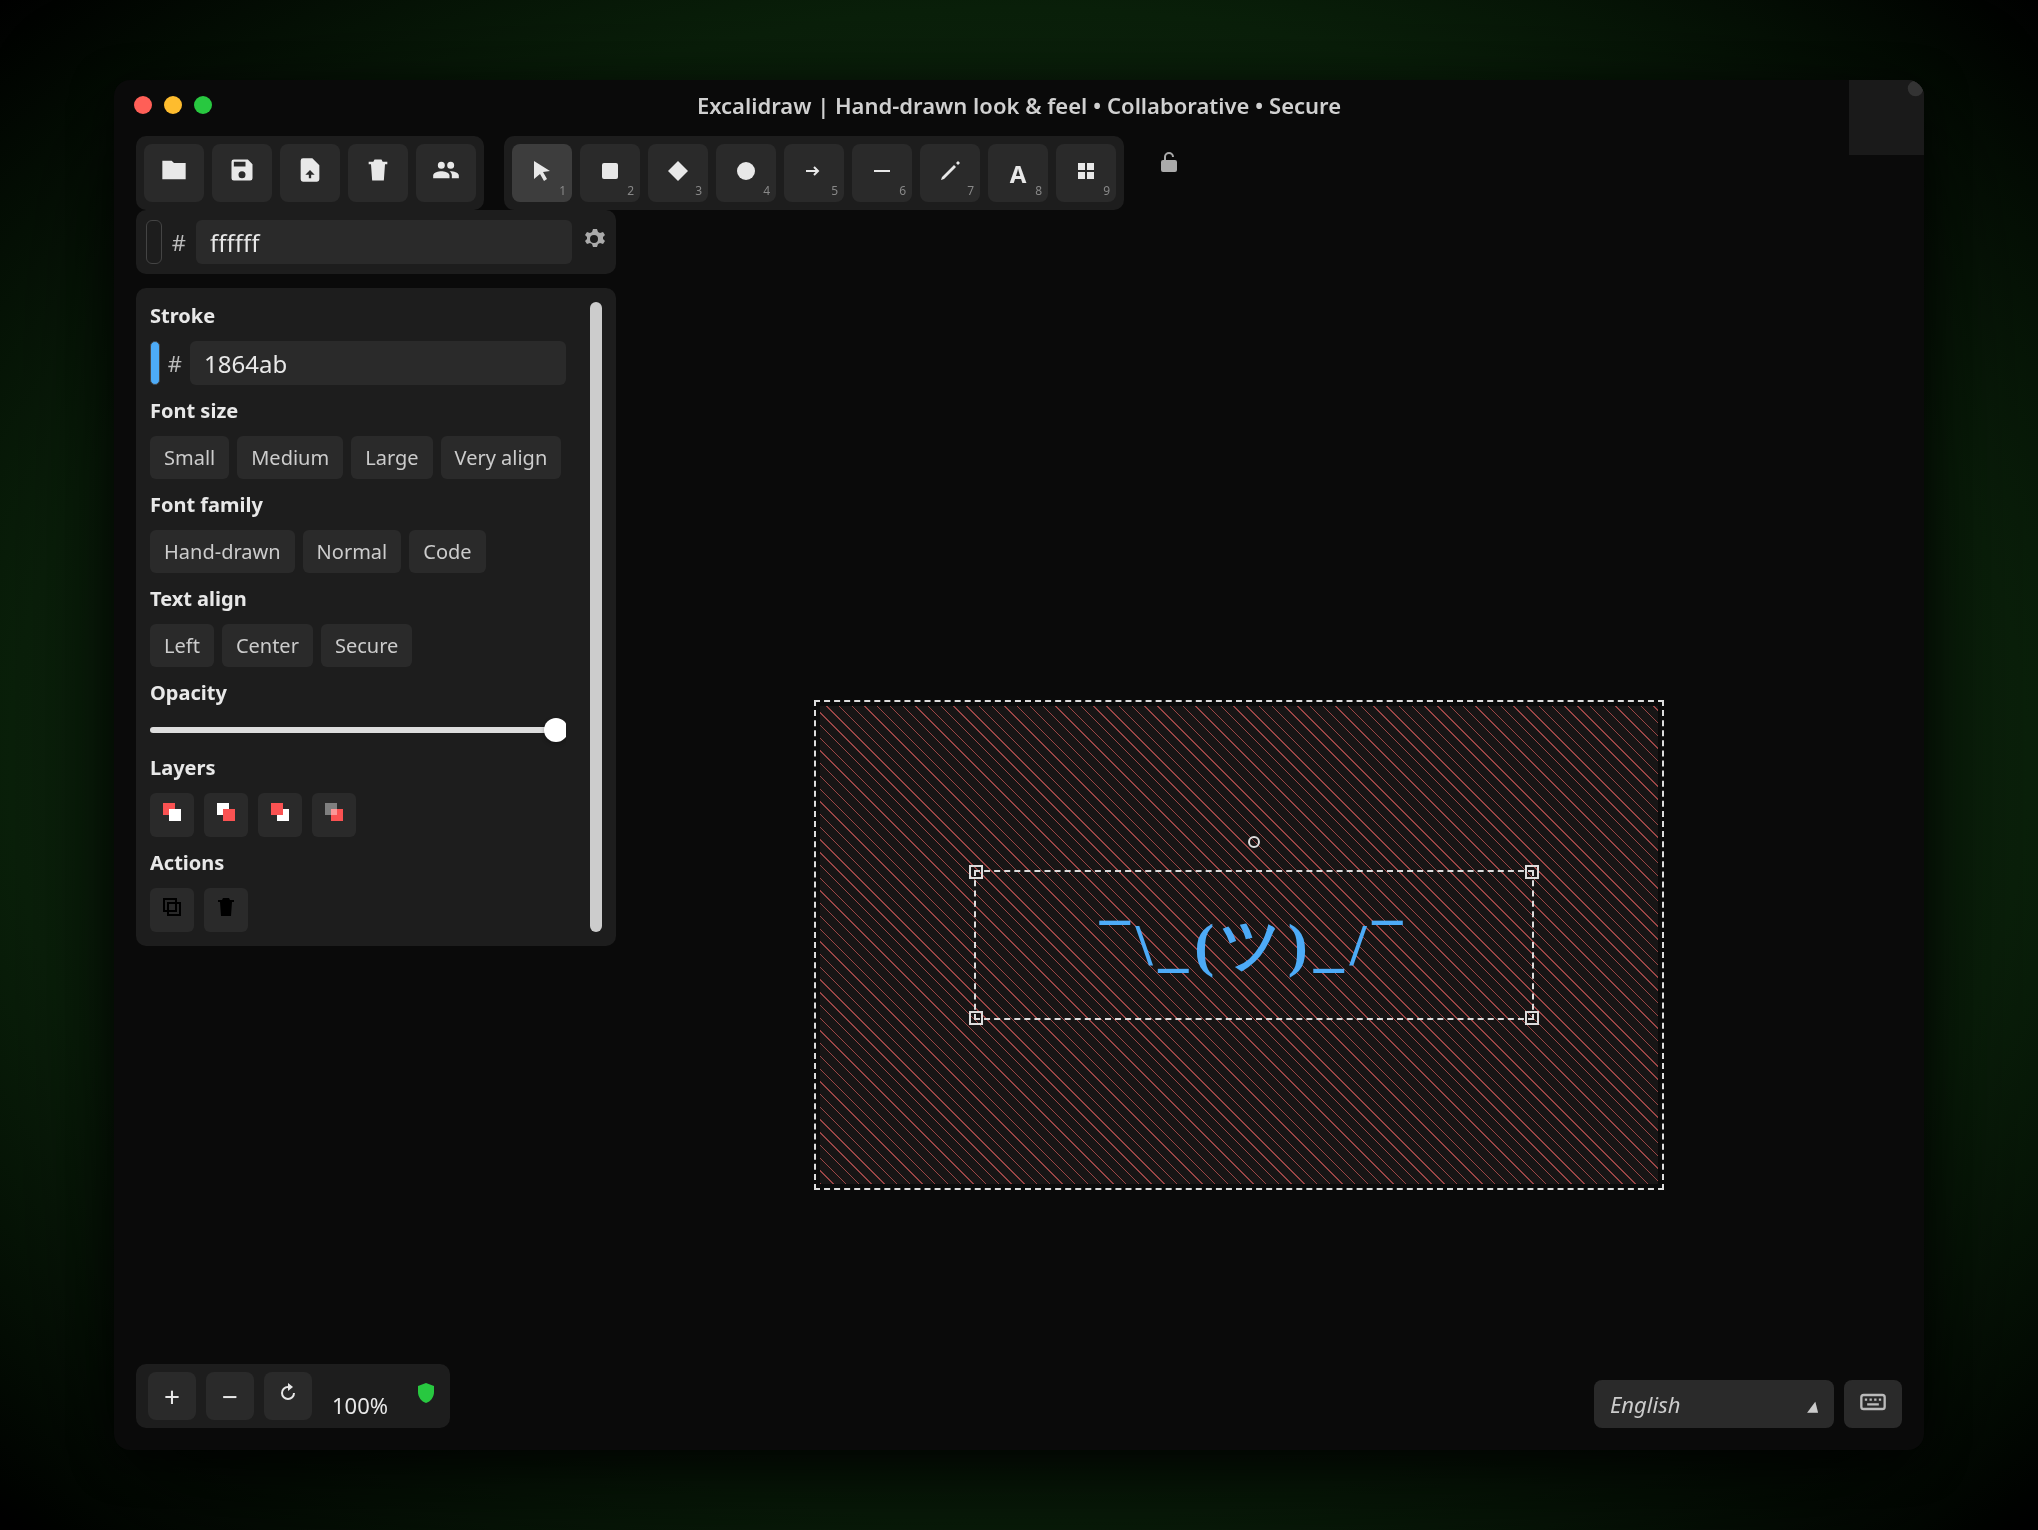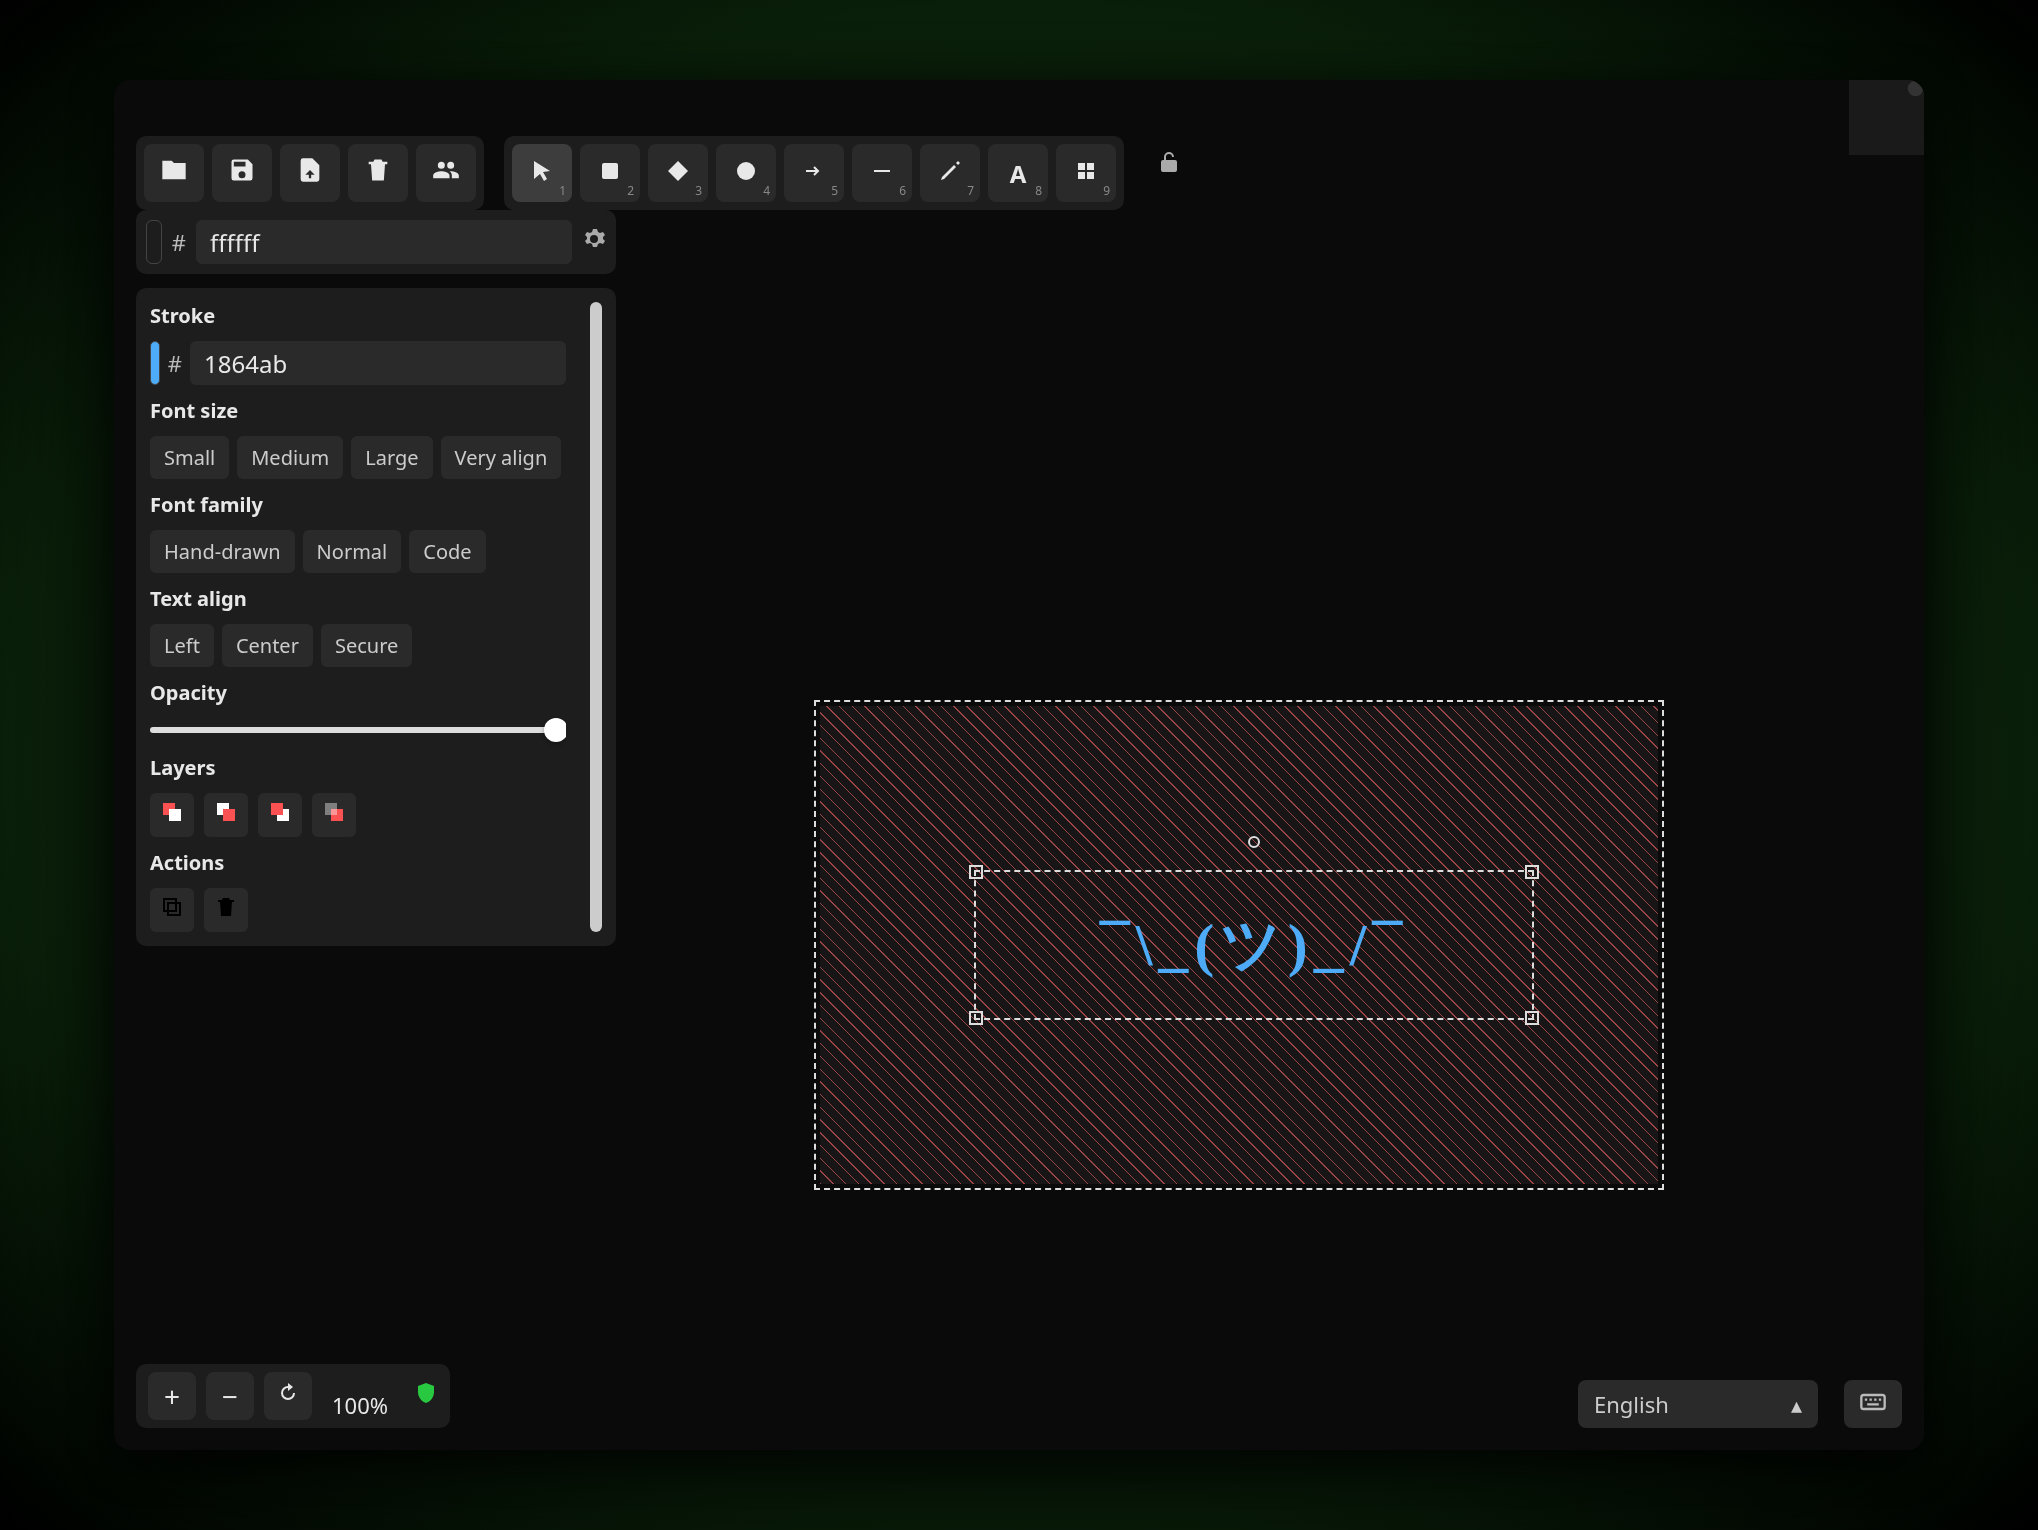--- a/index.html
+++ b/index.html
@@ -101,21 +101,21 @@
   
   .bottomleft {
     position:absolute; left:22px; bottom:22px;
     display:flex; gap:10px; align-items:center;
     background:var(--panel-dark); padding:8px 12px; border-radius:10px;
   }
   .zoomval { color:var(--text); font-size:22px; padding:0 10px;margin-top:18px; }
   .shield { color:#28c840; font-size:22px; margin-left:6px; }
   .bottomright {
     position:absolute; right:22px; bottom:22px;
-    display:flex; gap:26px; align-items:center;
+    display:flex; gap:10px; align-items:center;font-style:italic;
   }
   .langsel {
     background:var(--btn-dark); border:none; color:#ccc;
     height:48px; min-width:240px; border-radius:8px; padding:0 16px;
     font-size:22px; display:flex; align-items:center; justify-content:space-between; cursor:pointer;
   }
   .kbdbtn { width:58px; height:48px; background:var(--btn-dark); border-radius:8px; display:flex; align-items:center; justify-content:center; cursor:pointer; color:#bbb; }
 
   
   .canvas {
@@ -141,20 +141,28 @@
   .rothandle{ position:absolute; left:50%; top:-36px; transform:translateX(-50%); width:12px; height:12px; border:2px solid #ddd; border-radius:50%; }
   .shrug { position:absolute; left:50%; top:50%; transform:translate(-50%,-50%); color:#4dabf7; font-size:60px; font-family:"Comic Sans MS", cursive; letter-spacing:6px; font-weight:600; white-space:nowrap;}
   svg.ic { width:24px; height:24px; fill:currentColor; }
   svg.bigic{width:28px; height:28px; fill:currentColor;}
 </style>
 </head>
 <body>
 
 <div class="frame">
 
+  <div class="titlebar">
+    <div class="traffic">
+      <span class="t-red"></span>
+      <span class="t-yel"></span>
+      <span class="t-grn"></span>
+    </div>
+    <div class="title">Excalidraw | Hand-drawn look &amp; feel • Collaborative • Secure</div>
+  </div>
 
   <div class="github-corner">
     <svg width="78" height="78" viewBox="0 0 80 80">
         <polygon points="0,0 80,0 80,80" fill="#1a1a1a"></polygon>
         <circle cx="58" cy="22" r="8" fill="#333"></circle>
       </svg>
   </div>
 
   <div class="topbar">
     <div class="file-actions">

